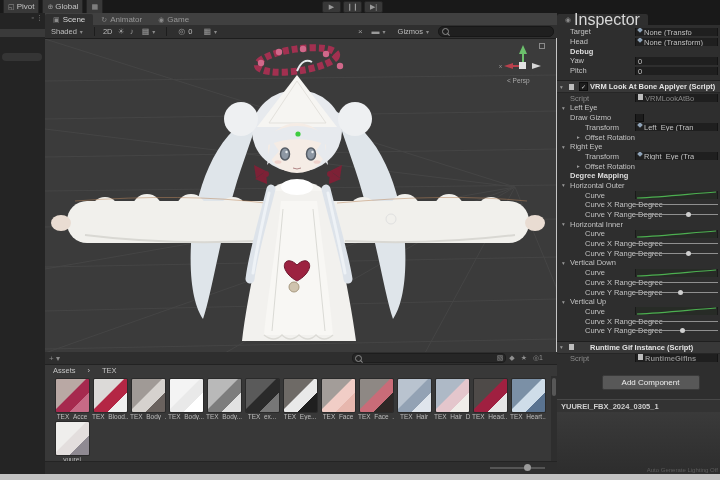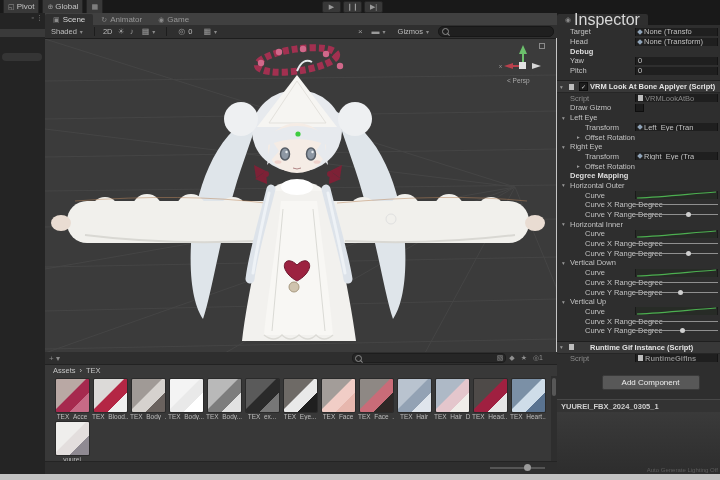--- a/index.html
+++ b/index.html
@@ -61,21 +61,21 @@
   #insp-tabbar{height:12px;background:#191919;display:flex;align-items:flex-end;flex:none;}
   #insp-content{flex:1;display:flex;flex-direction:column;overflow:hidden;padding-top:2px;}
   .irow{position:relative;height:9.7px;flex:none;display:flex;align-items:center;font-size:7.5px;color:#c2c2c2;}
   .irow .lbl{position:absolute;left:13px;white-space:nowrap;}
   .irow.ind .lbl{left:28px;}
   .irow .fold{position:absolute;left:5px;font-size:5.5px;color:#999;}
   .irow.ind .fold{left:20px;}
   .irow.hdr .lbl{font-weight:bold;color:#dedede;}
   .irow.dim .lbl{color:#8a8a8a;}
   .ival{position:absolute;left:78px;right:2px;height:8px;display:flex;align-items:center;overflow:hidden;white-space:nowrap;}
-  .valfield{background:#1f1f1f;border:1px solid #141414;border-radius:1px;height:8px;flex:1;display:flex;align-items:center;
+  .valfield{background:#1f1f1f;border:1px solid #141414;border-radius:1px;height:8px;flex:1;display:flex;
             padding:0 2px;gap:2px;overflow:hidden;}
   .obj-ico{width:4px;height:4px;background:#8fa3b8;transform:rotate(45deg);flex:none;}
   .doc-ico{width:5px;height:6px;background:#bdbdbd;flex:none;position:relative;}
   .cbox{width:7px;height:7px;background:#1c1c1c;border:1px solid #0e0e0e;display:flex;align-items:center;justify-content:center;
         color:#d8d8d8;font-size:6px;line-height:6px;}
   .slider-track{position:relative;height:1px;background:#8f8f8f;flex:1;}
   .knob{position:absolute;top:-2px;width:5px;height:5px;border-radius:50%;background:#cfcfcf;}
   .curvebox{flex:1;height:8px;background:#272b26;border:1px solid #1a1a1a;}
   .comp-header{position:relative;height:11px;flex:none;margin-top:5px;background:#383838;border-top:1px solid #1f1f1f;
                border-bottom:1px solid #262626;display:flex;align-items:center;font-size:7.5px;}
@@ -93,21 +93,21 @@
 
   
   #project{left:45px;top:352px;width:512px;height:122px;background:#333;display:flex;flex-direction:column;}
   #proj-toolbar{height:12px;background:#2e2e2e;border-bottom:1px solid #222;display:flex;align-items:center;
                 font-size:7px;color:#9a9a9a;flex:none;position:relative;}
   #proj-plus{margin-left:4px;font-size:8px;color:#8a8a8a;}
   #proj-search{position:absolute;left:307px;width:148px;height:8px;background:#262626;border:1px solid #1d1d1d;
                border-radius:4px;display:flex;align-items:center;padding:0 2px;}
   #proj-icons{position:absolute;right:14px;display:flex;gap:6px;font-size:7px;color:#8f8f8f;}
   #breadcrumb{height:11px;background:#383838;display:flex;align-items:center;font-size:7.5px;color:#c4c4c4;
-              padding-left:8px;gap:4px;flex:none;}
+              padding-left:8px;gap:12px;flex:none;}
   #tiles-area{flex:1;position:relative;background:#383838;overflow:hidden;}
   #tiles-row1{position:absolute;left:10px;top:3px;display:flex;gap:4px;}
   #tiles-row2{position:absolute;left:10px;top:46px;display:flex;gap:4px;}
   .tile{width:34px;display:flex;flex-direction:column;align-items:center;}
   .thumb{width:33px;height:33px;border-radius:1px;box-shadow:0 0 0 1px #2a2a2a;}
   .tile-label{margin-top:1px;font-size:6.5px;color:#bdbdbd;max-width:36px;overflow:hidden;white-space:nowrap;}
   #proj-scroll{position:absolute;right:0;top:0;width:6px;height:100%;background:#2e2e2e;}
   #proj-thumbtrack{position:absolute;right:1px;top:2px;width:4px;height:18px;background:#575757;border-radius:2px;}
   #proj-footer{height:12px;background:#2e2e2e;border-top:1px solid #242424;position:relative;flex:none;}
   #zoom-slider{position:absolute;right:12px;top:5px;width:55px;height:2px;background:#555;}
@@ -379,28 +379,28 @@
           <div class="irow dim">
             <span class="lbl">Script</span>
             <span class="ival">
               <span class="valfield">
                 <span class="doc-ico"></span>
                 <span class="ellip" style="color: rgb(138, 138, 138);">VRMLookAtBo</span>
               </span>
             </span>
           </div>
           <div class="irow">
+            <span class="fold">▾</span>
+            <span class="lbl">Left Eye</span>
+          </div>
+          <div class="irow">
             <span class="lbl">Draw Gizmo</span>
             <span class="ival">
               <span class="cbox"></span>
             </span>
-          </div>
-          <div class="irow">
-            <span class="fold">▾</span>
-            <span class="lbl">Left Eye</span>
           </div>
           <div class="irow ind">
             <span class="lbl">Transform</span>
             <span class="ival">
               <span class="valfield">
                 <span class="obj-ico"></span>
                 <span class="ellip">Left_Eye (Tran</span>
               </span>
             </span>
           </div>

